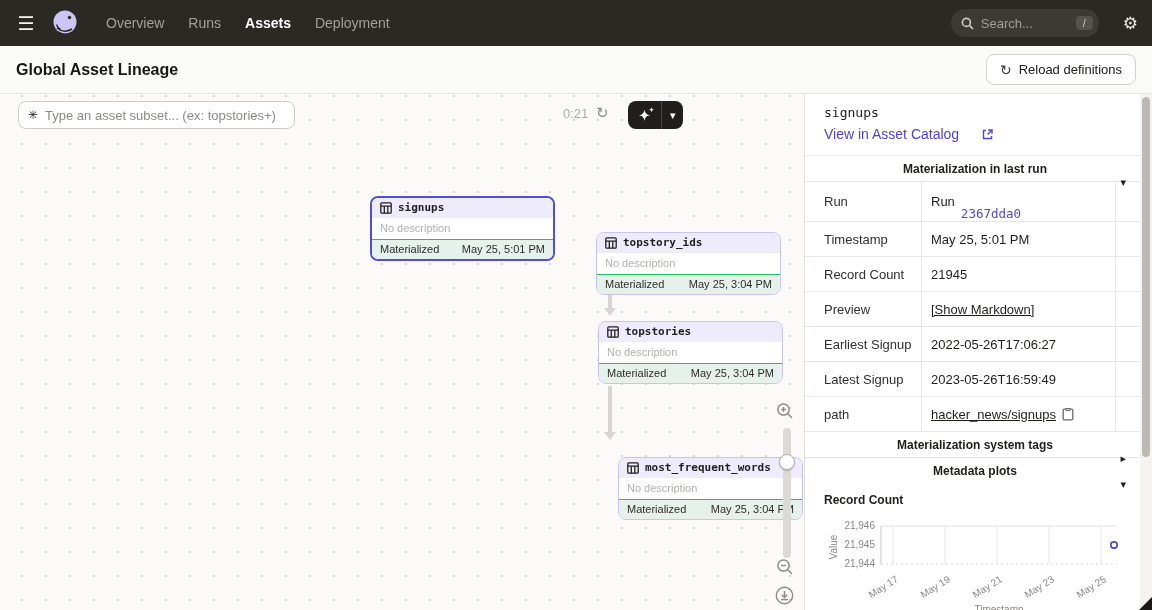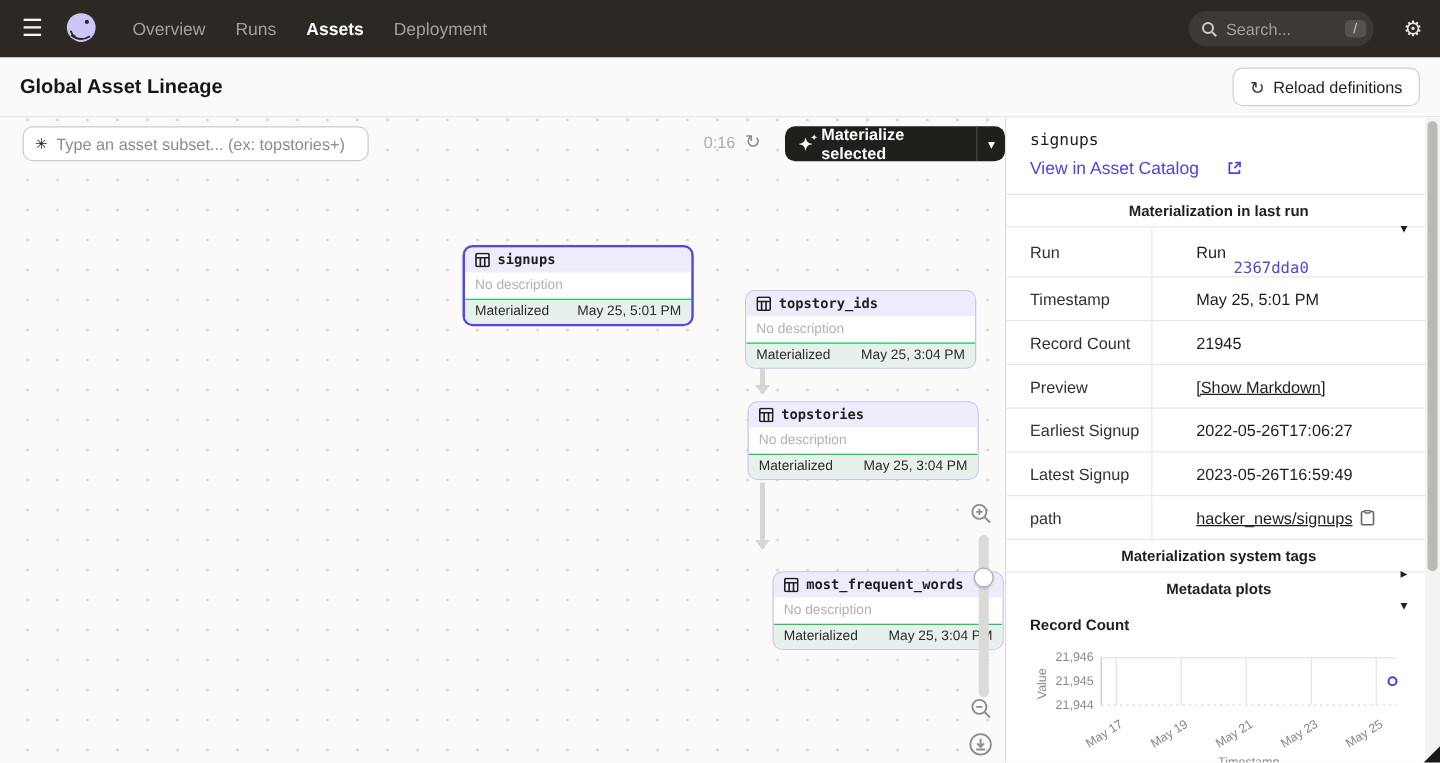--- a/index.html
+++ b/index.html
@@ -64,21 +64,21 @@
   
   .sidebar { position:relative; width:348px; background:#FFFFFF; border-left:1px solid #E0DEDB; overflow:hidden; }
   .sb-head { padding:11px 19px 0; }
   .sb-asset { font-family:"DejaVu Sans Mono",monospace; font-size:13px; color:#1F1E1C; }
   .sb-link { display:flex; align-items:center; gap:22px; margin-top:6px; font-size:14px; color:#4F43DD; cursor:pointer; }
   .section { display:flex; align-items:center; border-top:1px solid #E9E7E4; padding:6px 26px 6px 19px; height:26px; cursor:pointer;flex-direction:column; }
   .section .s-label { font-size:12px; font-weight:700; color:#211F1C; }
   .section .s-caret { margin-left:auto; font-size:11px; color:#211F1C; }
   .sb-head-gap { height:13px; }
 
-  .detail-row { display:grid; grid-template-columns:117px 193px 1fr; border-top:1px solid #E9E7E4; min-height:35px;gap:26px; }
+  .detail-row { display:grid; grid-template-columns:117px 193px 1fr; border-top:1px solid #E9E7E4; min-height:35px; }
   .detail-row > div { display:flex; align-items:center; }
   .d-label { padding-left:19px; font-size:13px; color:#33312F; border-right:1px solid #E9E7E4; }
   .d-value { padding-left:9px; font-size:13px; color:#211F1C; gap:6px; }
   .d-extra { border-left:1px solid #E9E7E4; }
   .mono-link { font-family:"DejaVu Sans Mono",monospace; font-size:12.5px; color:#5149D9; cursor:pointer;margin-top:24px; }
   .u-link { text-decoration:underline; color:#211F1C; cursor:pointer; }
   .plots-title { padding:10px 19px 4px; font-size:12px; font-weight:700; color:#211F1C; }
 
   .chart-wrap { padding:2px 0 0 6px; }
   .chart-txt { font-size:10px; fill:#8B8885; font-family:"Liberation Sans",sans-serif; }
@@ -129,27 +129,26 @@
 
 <div class="main">
 
   <div class="graph">
 
     <div class="asset-filter">
       <span class="ficon">✳</span>
       <input placeholder="Type an asset subset... (ex: topstories+)" style="">
     </div>
 
-    <div class="timer">0:16</div>
+    <div class="timer">0:21</div>
     <div class="toolbar-refresh">↻</div>
 
     <div class="materialize">
       <div class="mat-main">
         <span class="spark">✦</span>
-        <span>Materialize selected</span>
       </div>
       <div class="mat-caret">
         <span>▾</span>
       </div>
     </div>
 
     <div class="edge" style="left:608px; top:167px; height:53px;"></div>
     <div class="edge" style="left:608px; top:292px; height:52px;"></div>
 
     <div class="node selected" style="left:370px; top:102px;">

